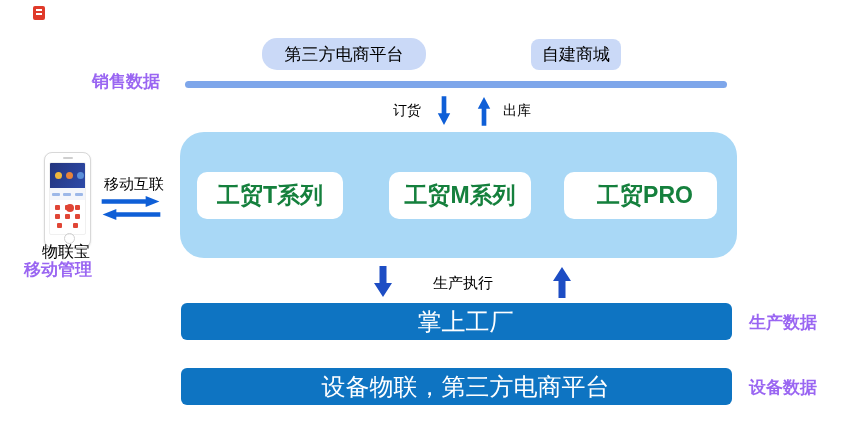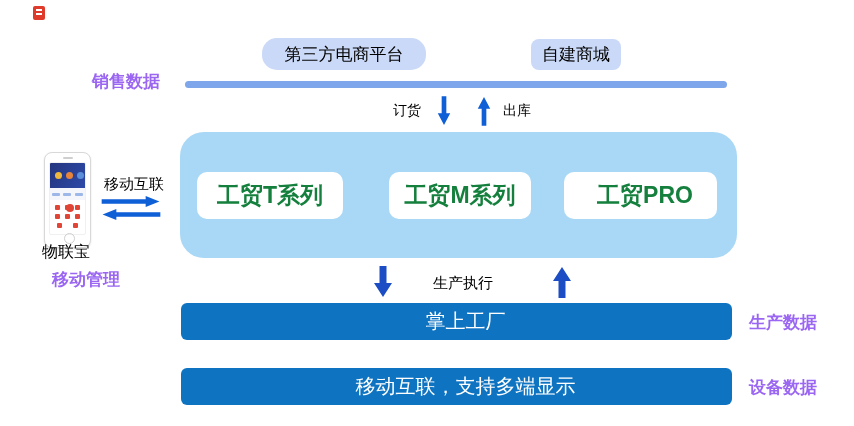--- a/index.html
+++ b/index.html
@@ -10,21 +10,21 @@
   }
   .abs{position:absolute;box-sizing:border-box;}
 
   
   .red-mark{left:33px;top:6px;width:12px;height:14px;background:#e03a2a;border-radius:2px;}
   .red-mark::after{content:"";position:absolute;left:3px;top:3px;width:6px;height:2px;background:#fff;box-shadow:0 4px 0 #fff;}
 
   
   .purple{color:var(--purple-label,#9a66f2);font-weight:bold;font-size:17px;white-space:nowrap;}
   .lbl-sales{left:92px;top:70px;}
-  .lbl-mobile-mgmt{left:24px;top:268px;margin-left:28px;}
+  .lbl-mobile-mgmt{left:24px;top:258px;}
   .lbl-prod-data{left:749px;top:311px;}
   .lbl-dev-data{left:749px;top:376px;}
 
   
   .top-box{background:var(--light-box-bg,#cad9f7);border-radius:8px;display:flex;align-items:center;justify-content:center;font-size:17px;color:#000;}
   .top-box1{left:262px;top:38px;width:164px;height:32px;border-radius:15px;}
   .top-box2{left:531px;top:39px;width:90px;height:31px;}
 
   
   .h-bar{left:185px;top:81px;width:542px;height:7px;background:var(--top-bar,#7ea6ea);border-radius:4px;}
@@ -49,21 +49,21 @@
   .ar-up2{left:552px;top:266px;width:20px;height:32px;}
 
   
   .container{left:180px;top:132px;width:557px;height:126px;background:var(--container-bg,#a9d8f6);border-radius:24px;}
   .product{top:172px;height:47px;background:#ffffff;border-radius:10px;display:flex;align-items:center;justify-content:center;font-weight:bold;font-size:23px;color:#15803d;}
   .product1{left:197px;width:146px;}
   .product2{left:389px;width:142px;}
   .product3{left:564px;width:153px;padding-left:9px;}
 
   
-  .bar{left:181px;width:551px;height:37px;background:var(--bar-blue,#0e74c2);border-radius:6px;display:flex;align-items:center;justify-content:center;color:#fff;font-size:20px;padding-left:18px;}
+  .bar{left:181px;width:551px;height:37px;background:var(--bar-blue,#0e74c2);border-radius:6px;display:flex;align-items:center;justify-content:center;color:#fff;font-size:24px;padding-left:18px;}
   .bar1{top:303px;}
   .bar2{top:368px;}
 
   
   .phone{left:44px;top:152px;width:47px;height:96px;background:#fff;border:1px solid #d8d8d8;border-radius:8px;box-shadow:0 1px 2px rgba(0,0,0,.12);}
   .phone .speaker{position:absolute;left:18px;top:4px;width:10px;height:2px;background:#cfcfcf;border-radius:1px;}
   .phone .screen{position:absolute;left:4px;top:9px;right:4px;height:71px;background:#fff;border-radius:2px;overflow:hidden;border:1px solid #f0f0f0;}
   .phone .scr-head{height:25px;background:linear-gradient(120deg,#24357e,#2d4aa8);position:relative;}
   .phone .scr-head i{position:absolute;top:9px;width:7px;height:7px;border-radius:50%;}
   .phone .c1{left:5px;background:#f0b73d;}
@@ -144,14 +144,14 @@
     <polygon points="6.5,0 13.5,0 13.5,17 19,17 10,31 1,17 6.5,17" fill="currentColor"></polygon>
   </svg>
 <span class="abs flow-lbl lbl-prod-exec">生产执行</span>
 <svg class="abs arrow arrow-navy ar-up2" viewBox="0 0 20 32">
     <polygon points="10,1 19,15 13.5,15 13.5,32 6.5,32 6.5,15 1,15" fill="currentColor"></polygon>
   </svg>
 
 <div class="abs bar bar1">掌上工厂</div>
 <div class="abs purple lbl-prod-data">生产数据</div>
 
-<div class="abs bar bar2">移动互联，支持多端显示</div>
+<div class="abs bar bar2">设备物联，第三方电商平台</div>
 <div class="abs purple lbl-dev-data">设备数据</div>
 
 </body></html>

